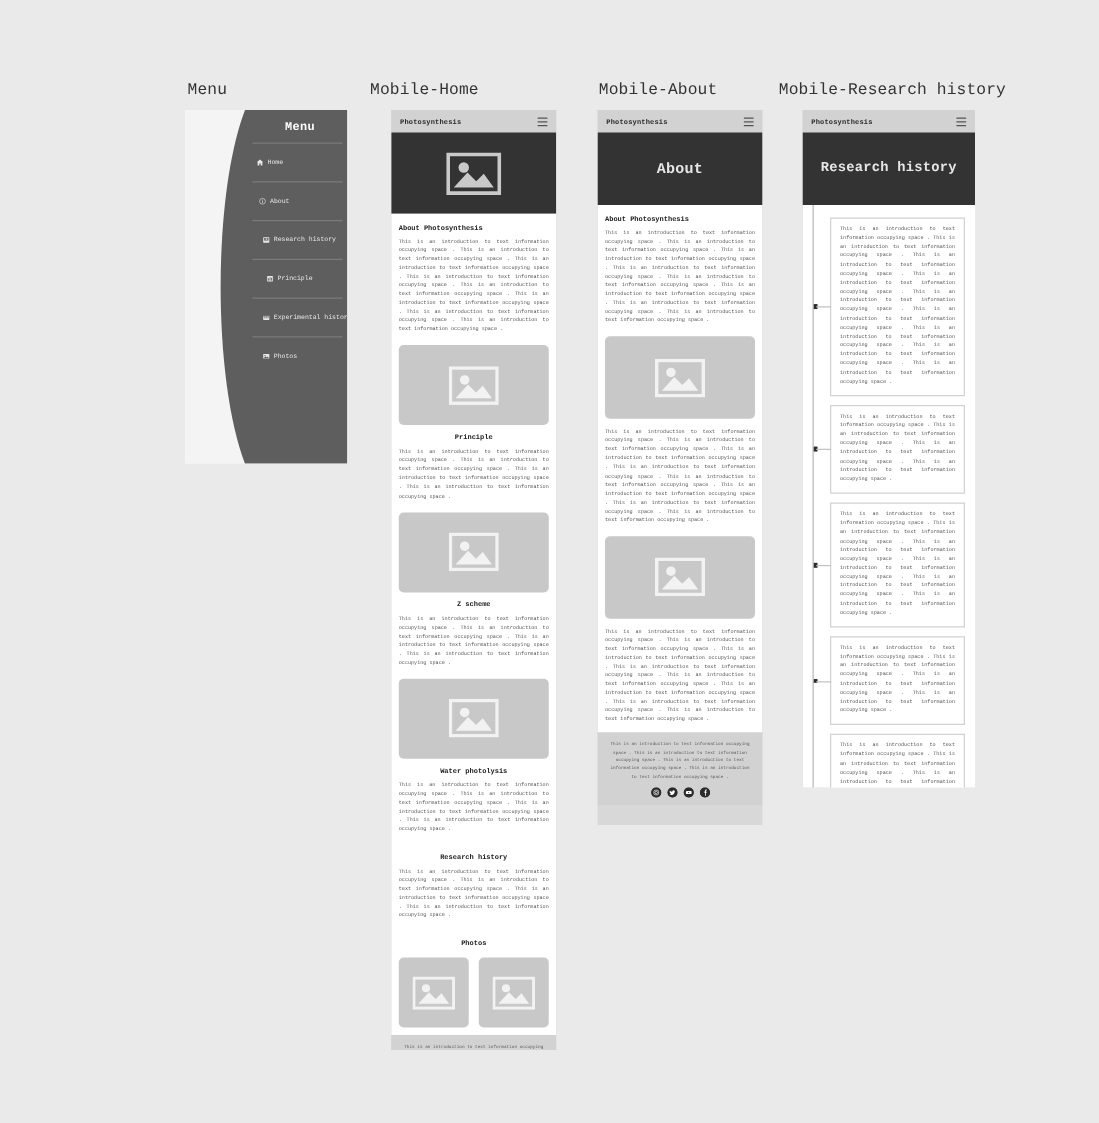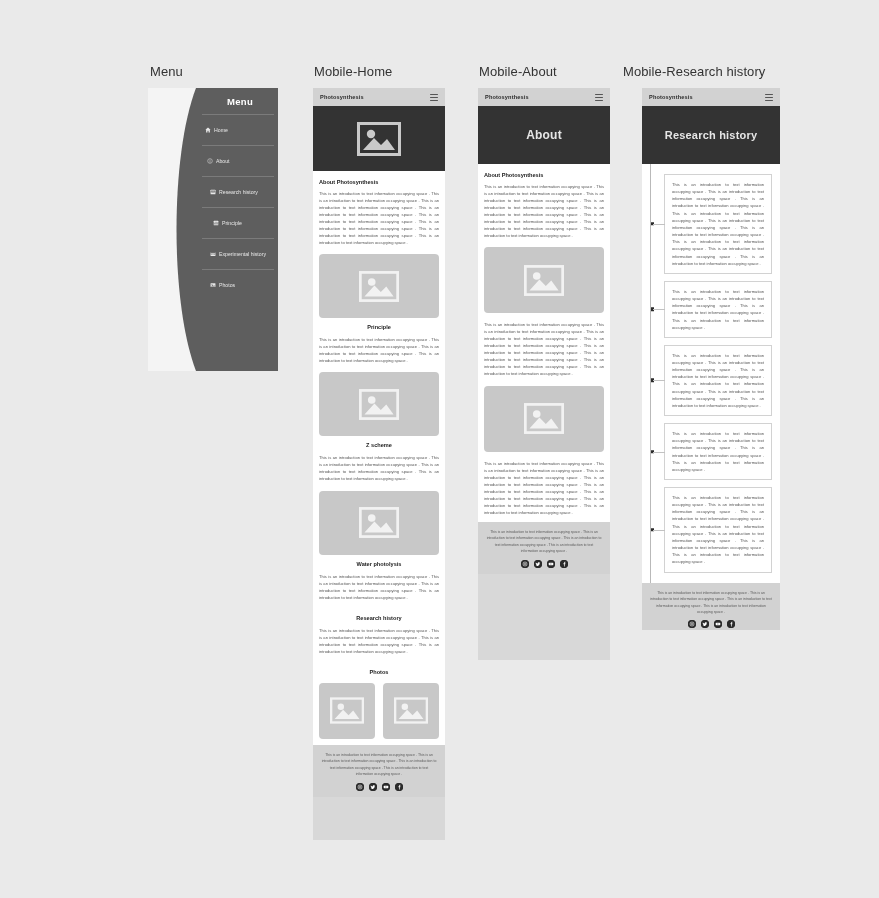--- a/index.html
+++ b/index.html
@@ -2,21 +2,21 @@
 <html><head>
 <meta charset="utf-8">
 <style>
   * { box-sizing: border-box; margin: 0; padding: 0; }
   html, body {
     width: 879px; height: 898px;
     background: #eaeaea;
     font-family: "Liberation Sans", sans-serif;
     overflow: hidden;
   }
-  .stage { position: relative; width: 879px; height: 898px; }
+  .stage { position: relative; width: 879px; height: 898px; font-family: Liberation Mono, monospace; }
 
   .panel-title {
     position: absolute;
     font-size: 13px;
     color: #333;
     letter-spacing: .1px;
     white-space: nowrap;
   }
 
   
@@ -281,21 +281,21 @@
                 <path d="M2.6 12 L6.4 7.8 L9 10.6 L11.2 8.4 L13.4 12 Z" fill="#5e5e5e"></path>
               </svg>
           </span>
           <span>Photos</span>
         </div>
 
       </div>
     </div>
   </div>
 
-  <div class="panel-title" style="left:314px; top:64px;">Mobile-Home</div>
+  <div class="panel-title" style="left:296px; top:64px;">Mobile-Home</div>
 
   <div class="phone" style="left:313px; top:88px; width:132px; height:752px;">
     <div class="phone-header">
       <span class="phone-brand">Photosynthesis</span>
       <span class="hamburger">
           <span></span>
           <span></span>
           <span></span>
         </span>
     </div>

